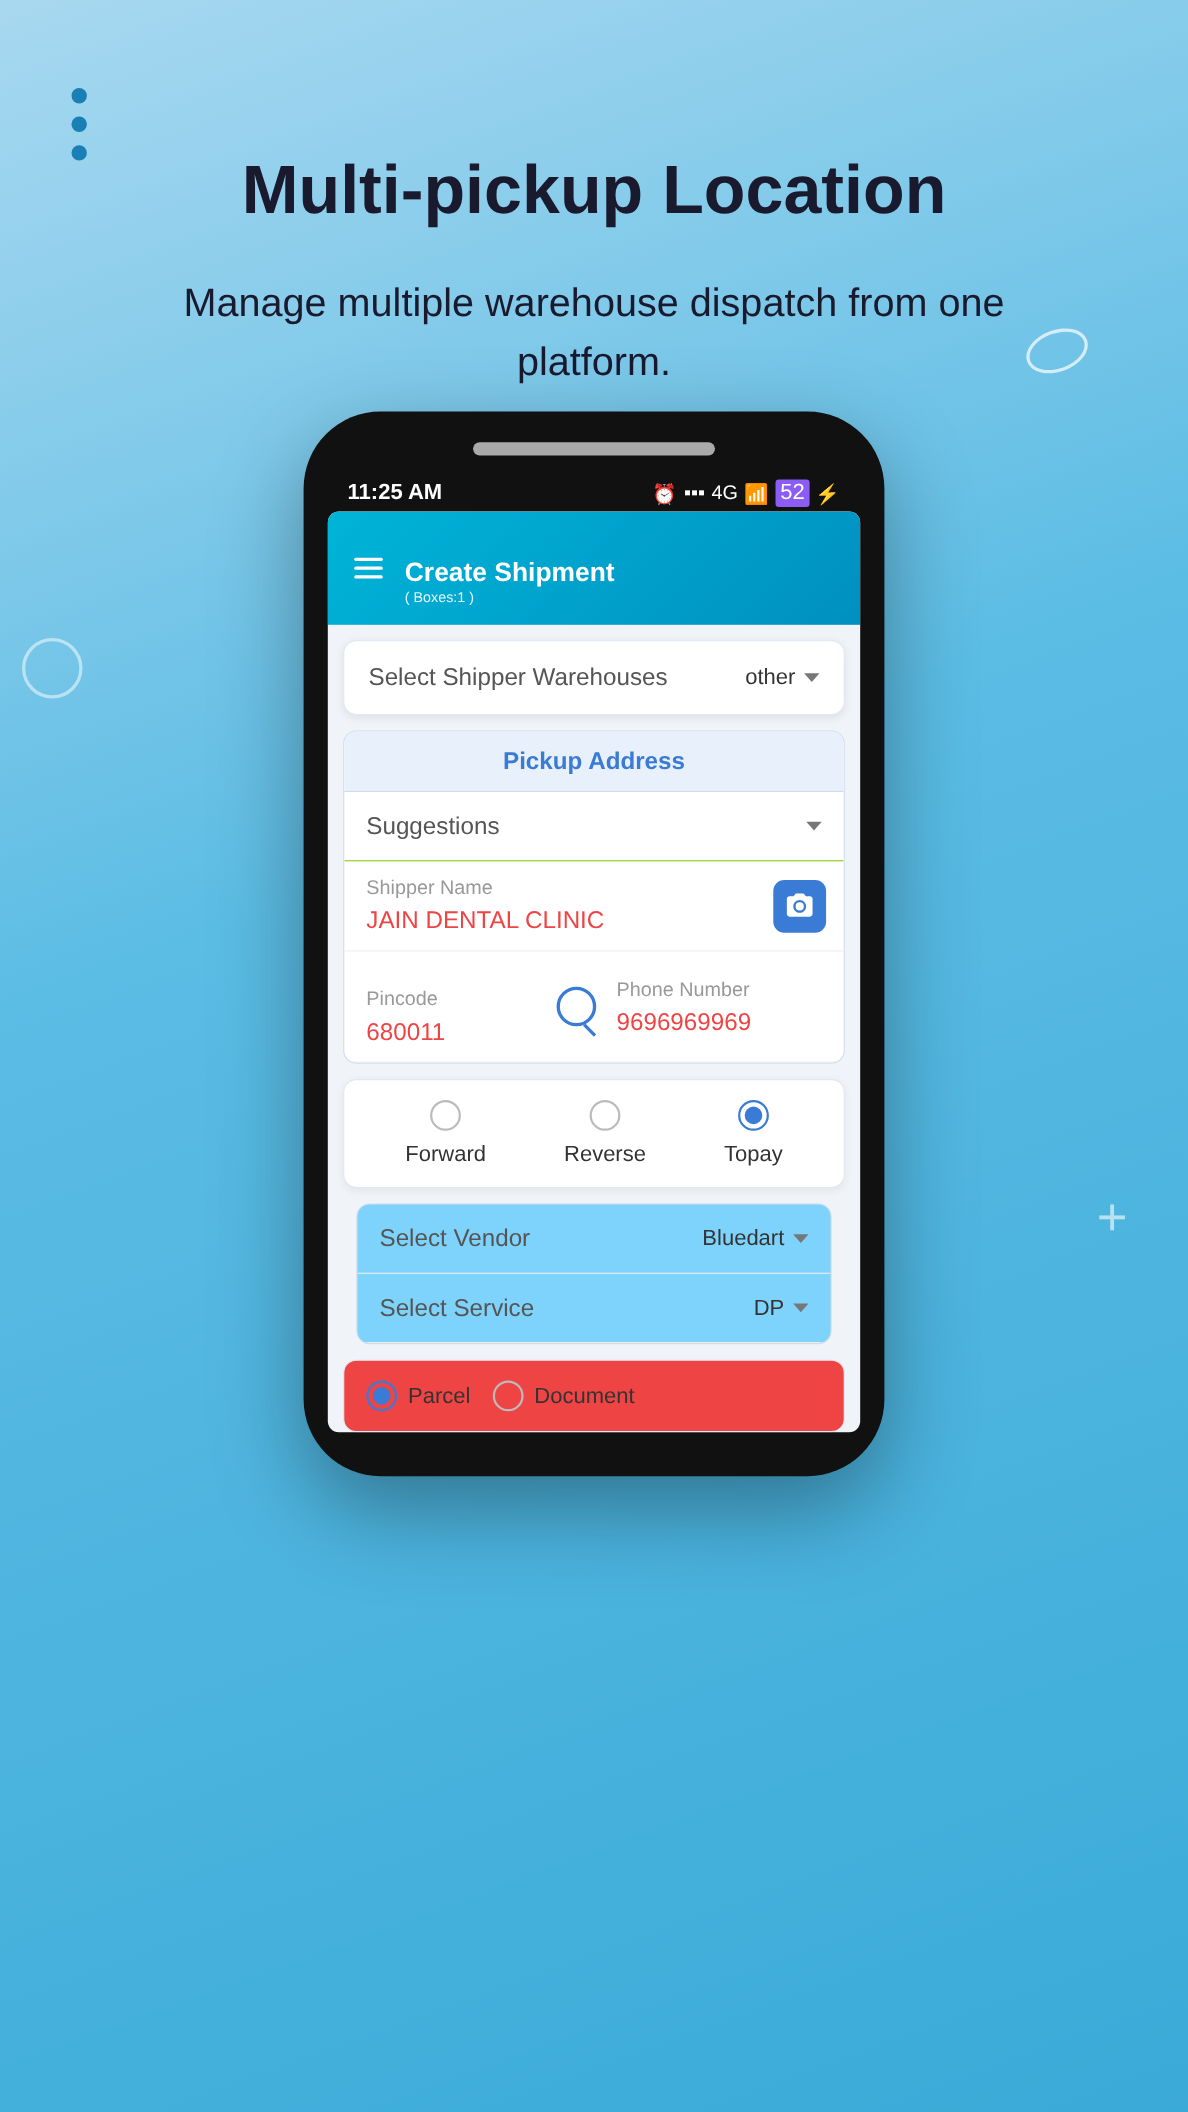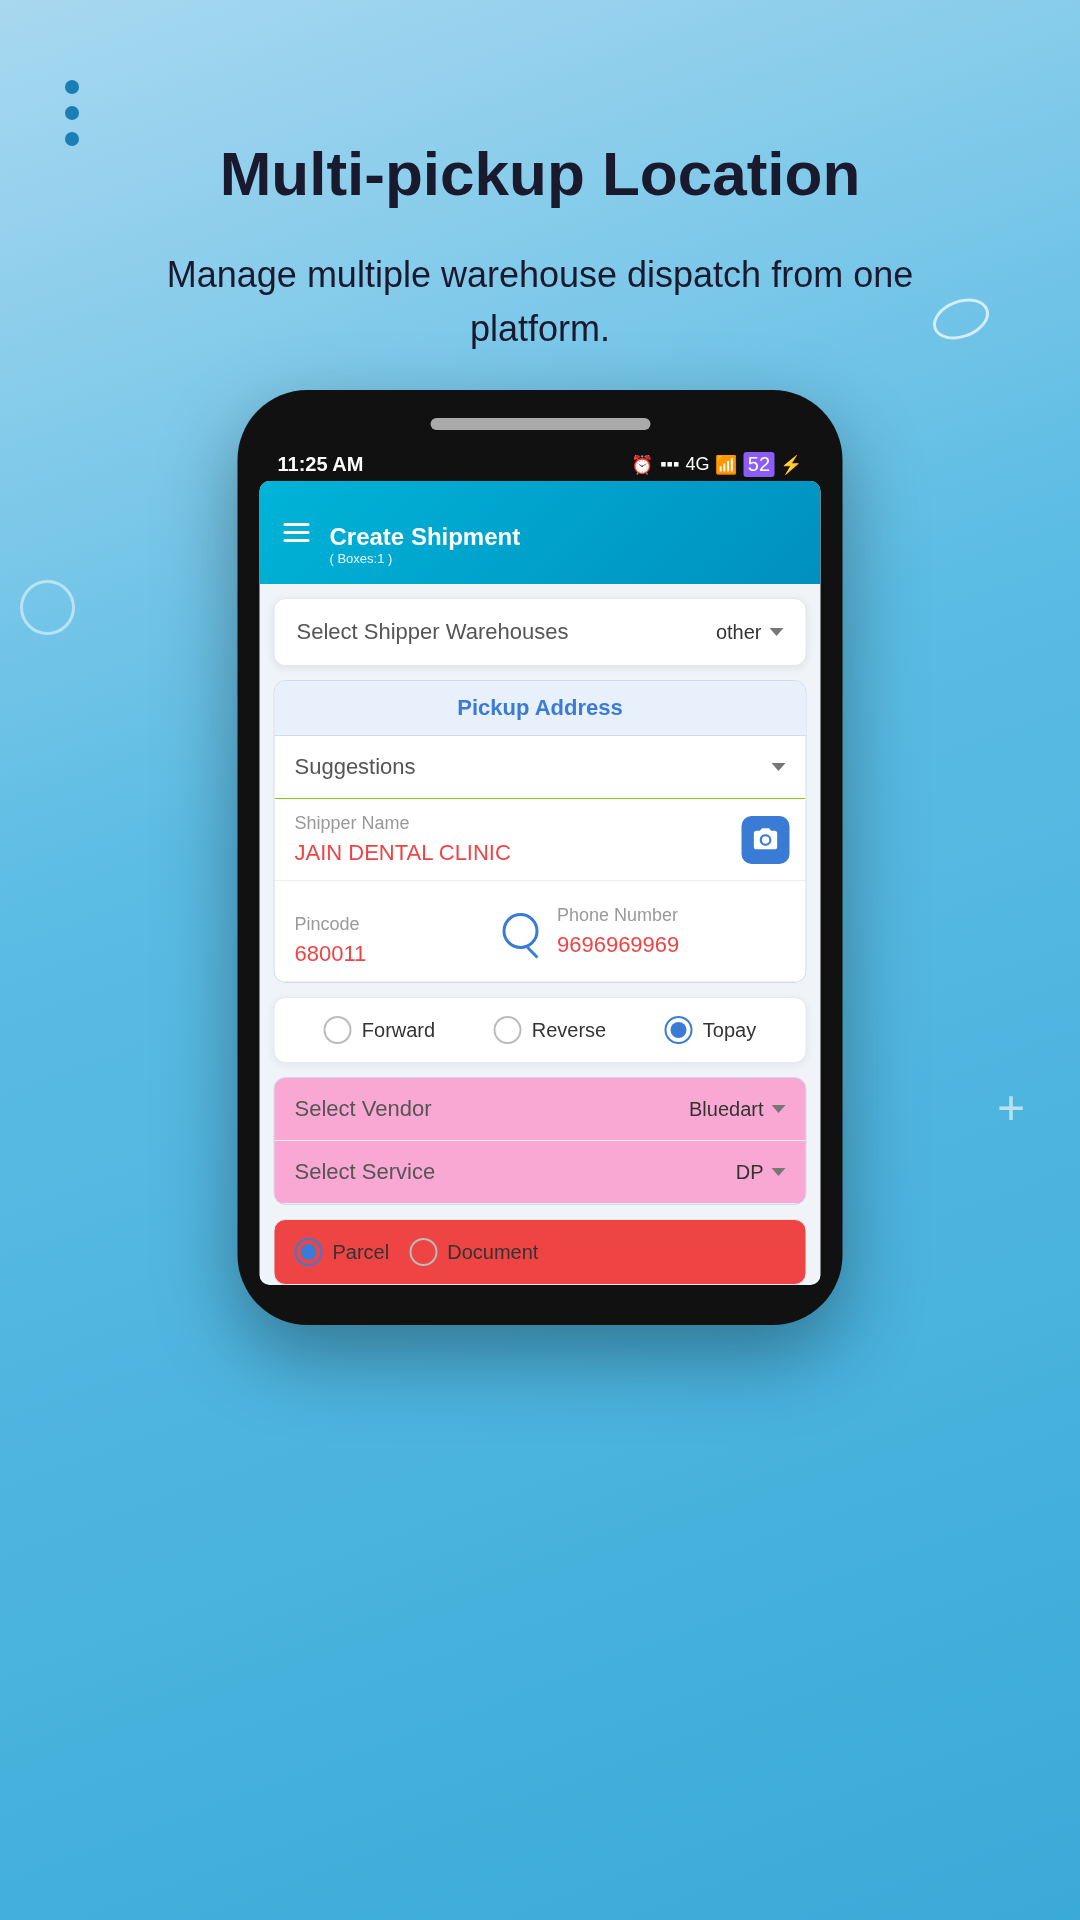--- a/index.html
+++ b/index.html
@@ -78,24 +78,24 @@
       margin-top: 40px;
       font-size: 36px;
       color: #1a1a2e;
       line-height: 1.5;
       padding: 0 140px;
     }
 
     
     .phone-container {
       position: absolute;
-      top: 390px;
+      top: 374px;
       left: 50%;
       transform: translateX(-50%);
-      width: 605px;
+      width: 528px;
     }
 
     .phone-frame {
       background: #111;
       border-radius: 70px;
       padding: 28px 22px 40px 22px;
       box-shadow: 0 30px 80px rgba(0,0,0,0.35);
       position: relative;
     }
 
@@ -366,20 +366,21 @@
       align-items: center;
       justify-content: space-around;
       box-shadow: 0 2px 8px rgba(0,0,0,0.06);
       border: 1.5px solid #e0e8f0;
     }
 
     .radio-option {
       display: flex;
       align-items: center;
       gap: 10px;
+      flex-direction: column;
     }
 
     .radio-outer {
       width: 28px;
       height: 28px;
       border-radius: 50%;
       border: 2.5px solid #bbb;
       display: flex;
       align-items: center;
       justify-content: center;
@@ -396,22 +397,22 @@
       background: #3a7bd5;
     }
 
     .radio-label {
       font-size: 20px;
       color: #333;
     }
 
     
     .vendor-section {
-      background: #f9a8d4;
-      margin: 0 14px;
+      background: #7dd3fc;
+      margin: 0 26px;
       border-radius: 12px;
       overflow: hidden;
       border: 1.5px solid #d0dceb;
     }
 
     .vendor-row {
       padding: 18px 20px;
       display: flex;
       align-items: center;
       justify-content: space-between;

